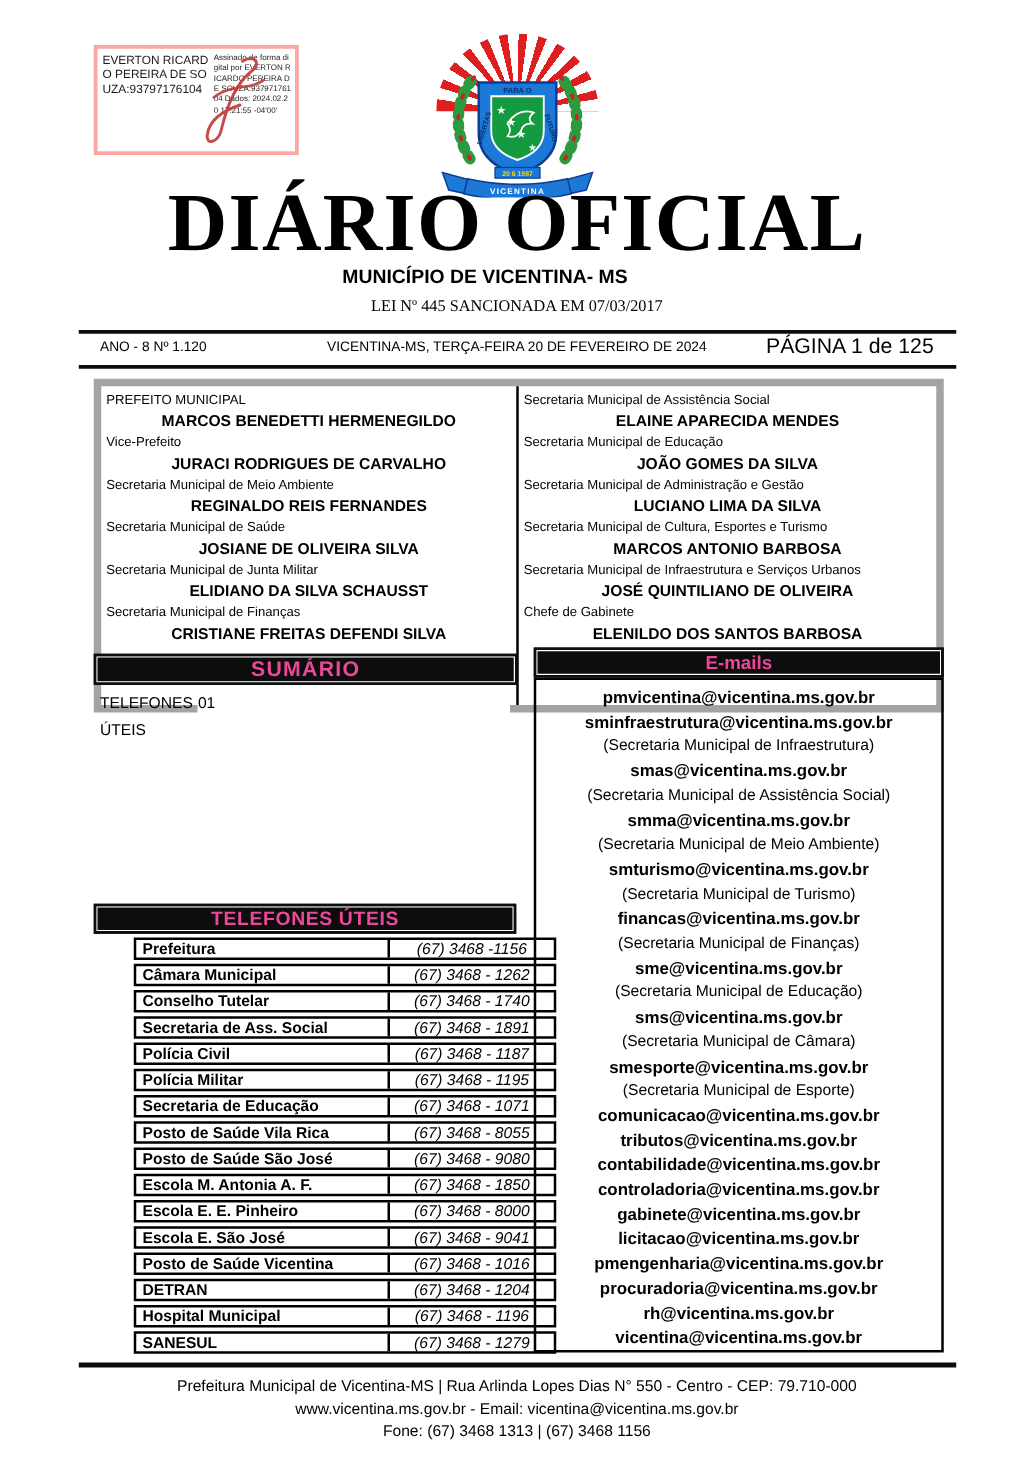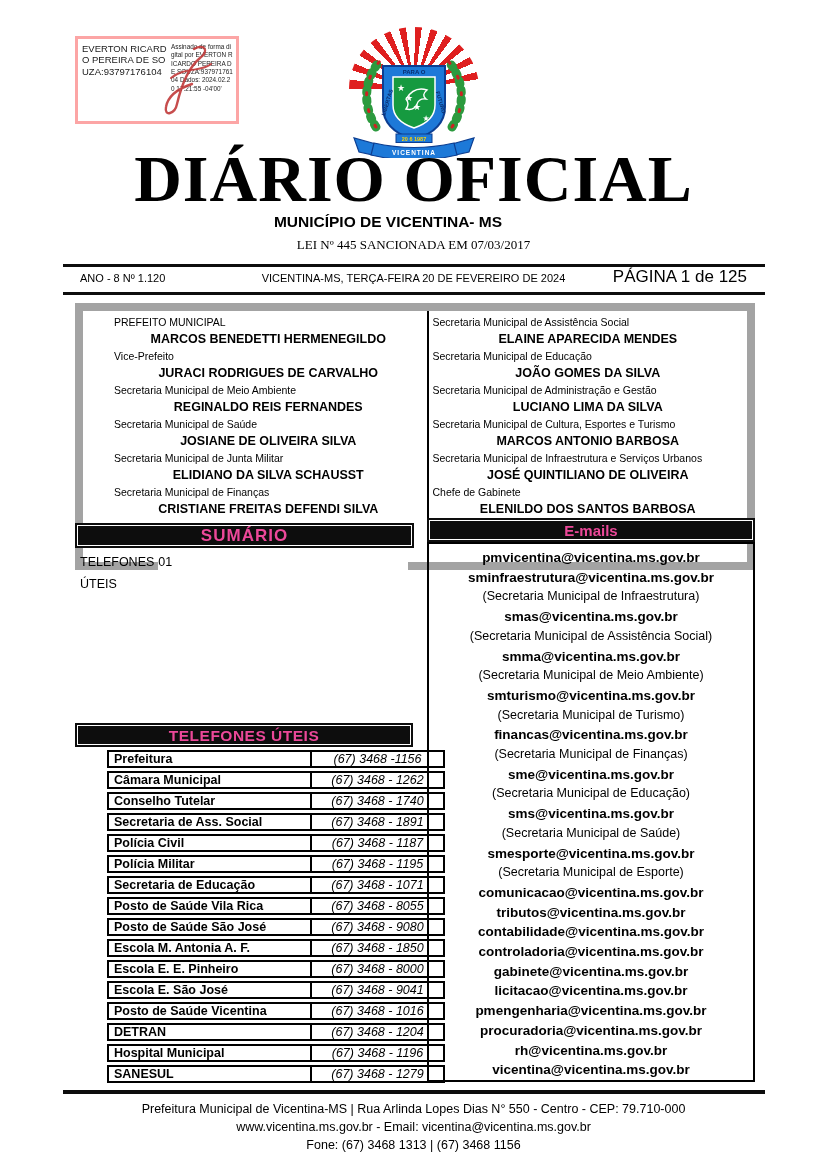--- a/index.html
+++ b/index.html
@@ -31,22 +31,22 @@
   
   .rule{position:absolute;left:63px;width:702px;background:#0d0d0d;}
   .rule-top{top:264px;height:3px;}
   .rule-mid{top:292px;height:3px;}
   .rule-footer{top:1090px;height:4px;}
   .edition{position:absolute;left:80px;top:272px;font-size:11px;}
   .issue-date{position:absolute;left:0;width:827px;top:272px;text-align:center;font-size:11px;}
   .page-number{position:absolute;right:80px;top:267px;font-size:17px;}
 
   
-  .officials{position:absolute;left:75px;top:303px;width:680px;height:267px;border:8px solid #a3a3a3;
-             box-sizing:border-box;display:flex;padding-left:27px;}
+  .officials{position:absolute;left:75px;top:303px;width:680px;height:267px;border:6px solid #a3a3a3;
+             box-sizing:border-box;display:flex;}
   .off-col{width:50%;box-sizing:border-box;padding-top:3px;}
   .off-col.left{border-right:2px solid #000;}
   .off-role{font-size:10.5px;line-height:17px;padding-left:4px;white-space:nowrap;}
   .off-name{font-weight:bold;font-size:12.5px;line-height:17px;text-align:center;white-space:nowrap;}
 
   
   .black-bar{background:#0d0d0d;color:#ec4899;font-weight:bold;text-align:center;
              box-sizing:border-box;border:2px solid #0d0d0d;box-shadow:inset 0 0 0 1px #fff;}
 
   
@@ -318,21 +318,21 @@
       <div class="em-line email">financas@vicentina.ms.gov.br</div>
 
       <div class="em-line dept">(Secretaria Municipal de Finanças)</div>
 
       <div class="em-line email">sme@vicentina.ms.gov.br</div>
 
       <div class="em-line dept">(Secretaria Municipal de Educação)</div>
 
       <div class="em-line email">sms@vicentina.ms.gov.br</div>
 
-      <div class="em-line dept">(Secretaria Municipal de Saúde)</div>
+      <div class="em-line dept">(Secretaria Municipal de Câmara)</div>
 
       <div class="em-line email">smesporte@vicentina.ms.gov.br</div>
 
       <div class="em-line dept">(Secretaria Municipal de Esporte)</div>
 
       <div class="em-line email">comunicacao@vicentina.ms.gov.br</div>
 
       <div class="em-line email">tributos@vicentina.ms.gov.br</div>
 
       <div class="em-line email">contabilidade@vicentina.ms.gov.br</div>

